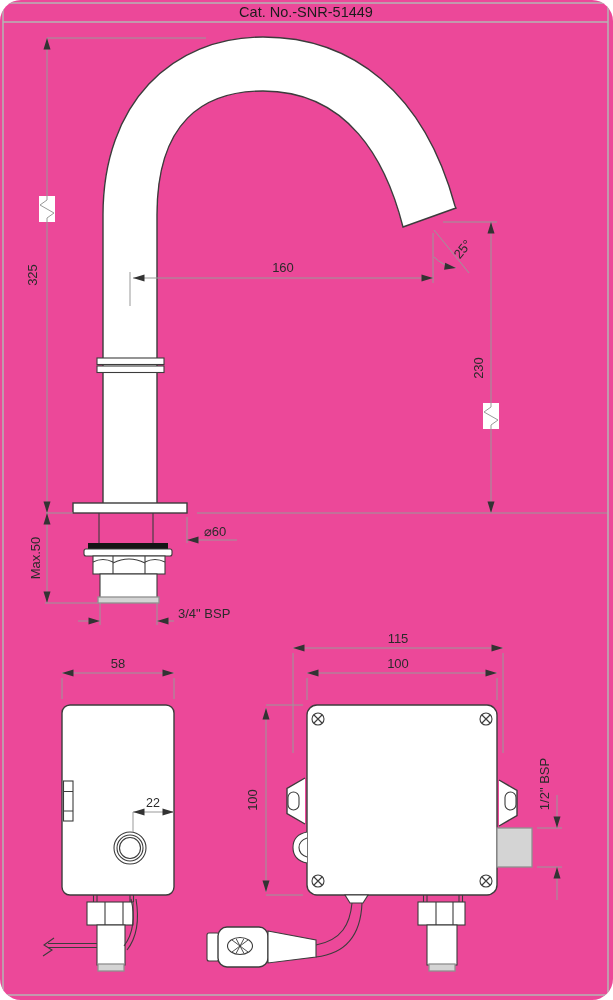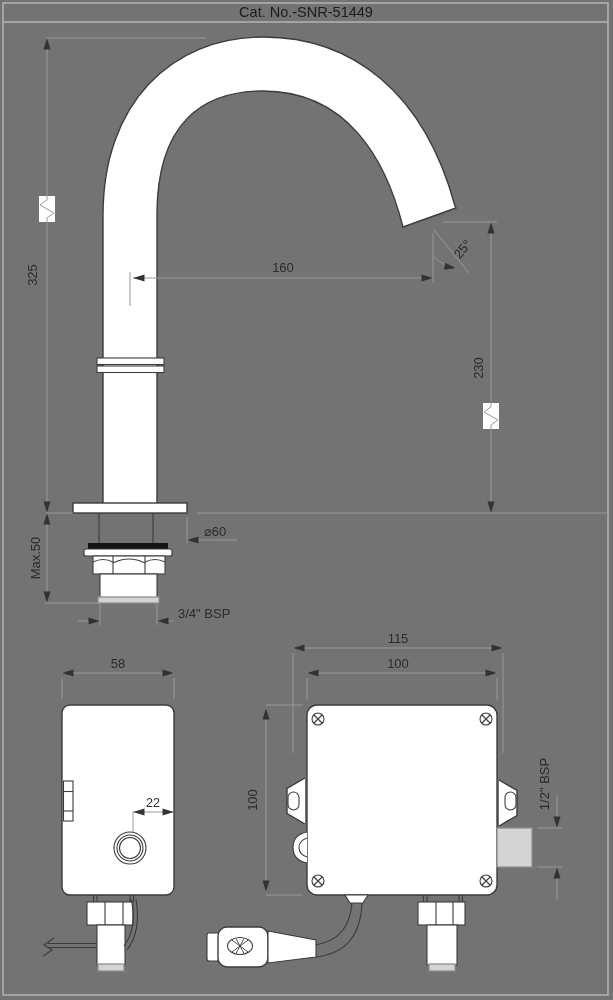--- a/index.html
+++ b/index.html
@@ -1,17 +1,17 @@
 <!DOCTYPE html>
 <html><head>
 <meta charset="utf-8">
 <style>
   html,body{margin:0;padding:0;background:#ffffff;}
-  .page{position:relative;width:613px;height:1000px;background:#737373;overflow:hidden;
-        font-family:"Liberation Sans", sans-serif;}
+  .page{position:relative;width:613px;height:1000px;background:#ec4899;overflow:hidden;
+        font-family:"Liberation Sans", sans-serif;border-radius:21px;}
   svg{position:absolute;left:0;top:0;}
   svg text{font-family:"Liberation Sans", sans-serif;fill:#2b2b2b;}
   .t-title{font-size:14.5px;fill:#1c1c1c;}
   .t-dim{font-size:13px;}
   .t-dim-s{font-size:12.5px;}
   .ln-thin{stroke:#3c3c3c;stroke-width:1.1;fill:none;}
   .shape{stroke:#3c3c3c;stroke-width:1.4;fill:#ffffff;}
   .shape-thin{stroke:#3c3c3c;stroke-width:1.1;fill:#ffffff;}
   .dim{stroke:#999999;stroke-width:1;fill:none;}
   .grayfill{fill:#d4d4d4;stroke:#909090;stroke-width:1.3;}

